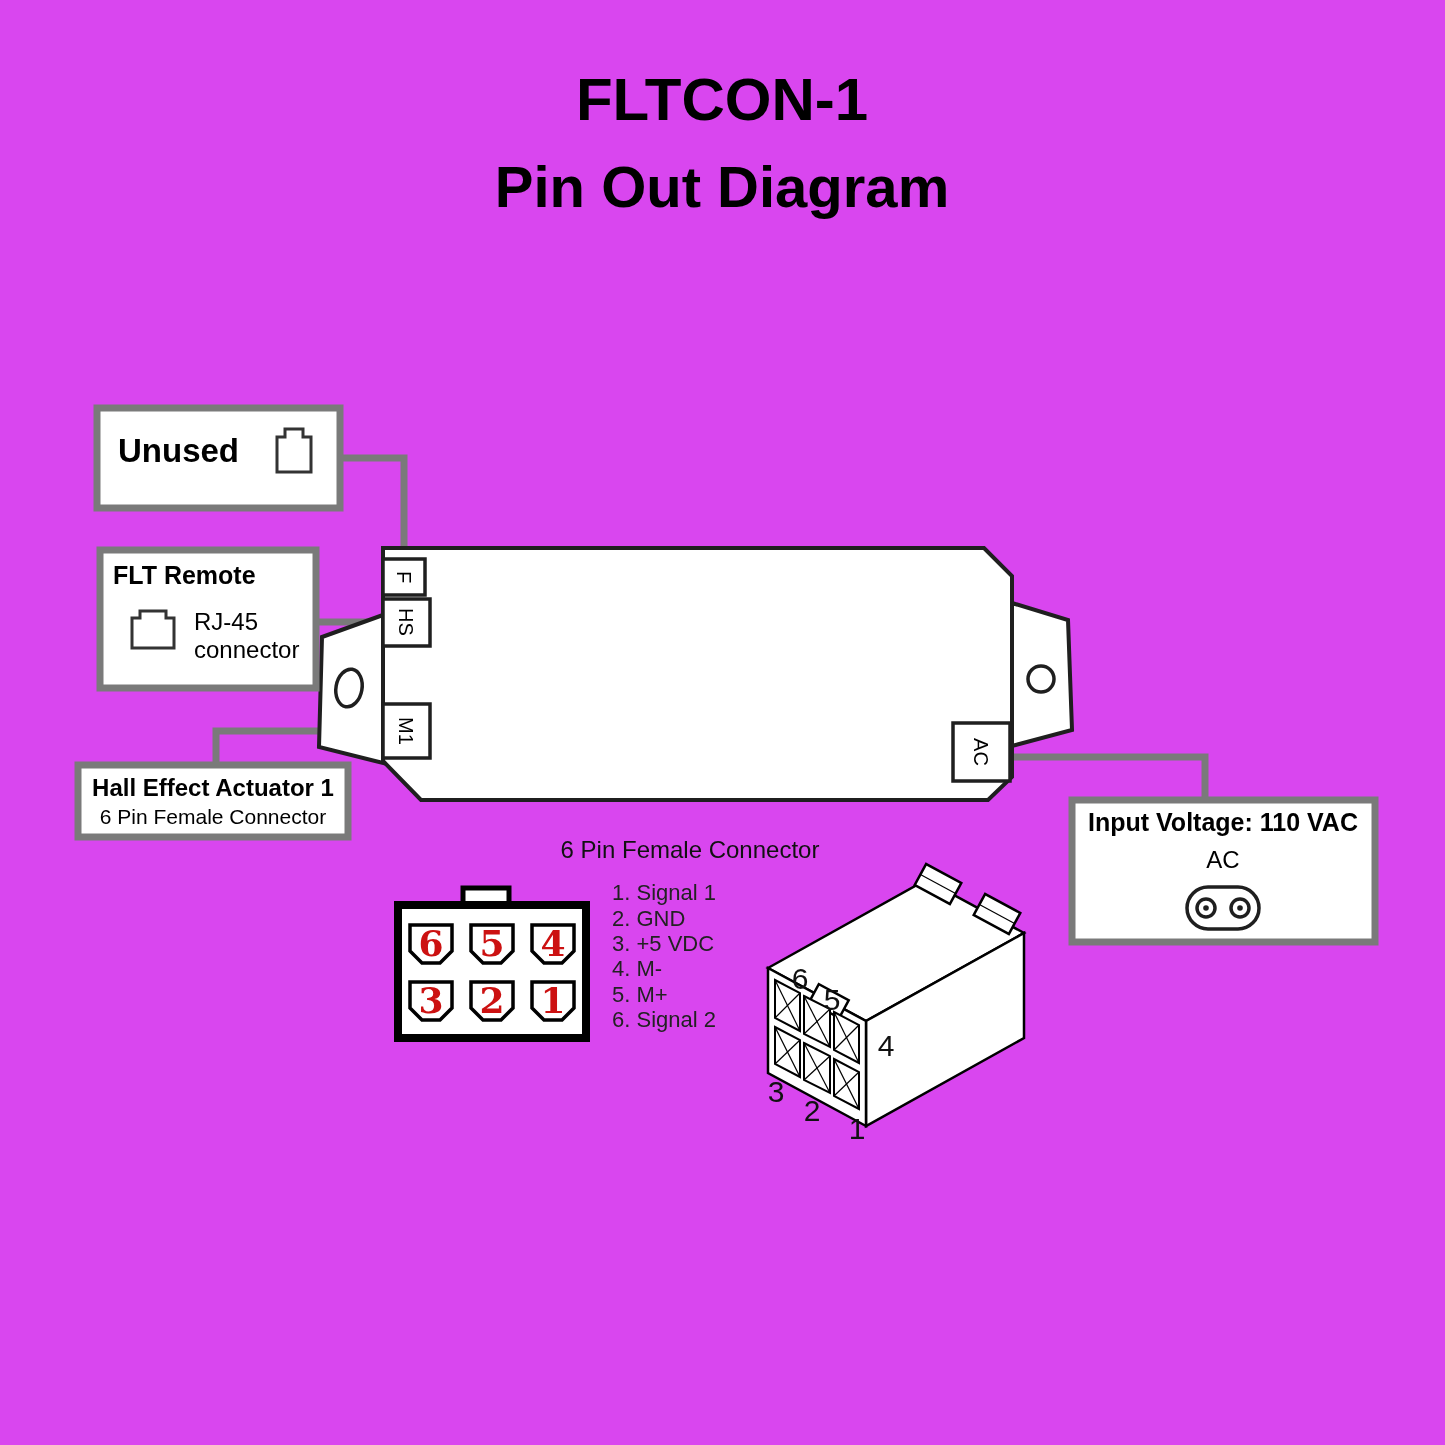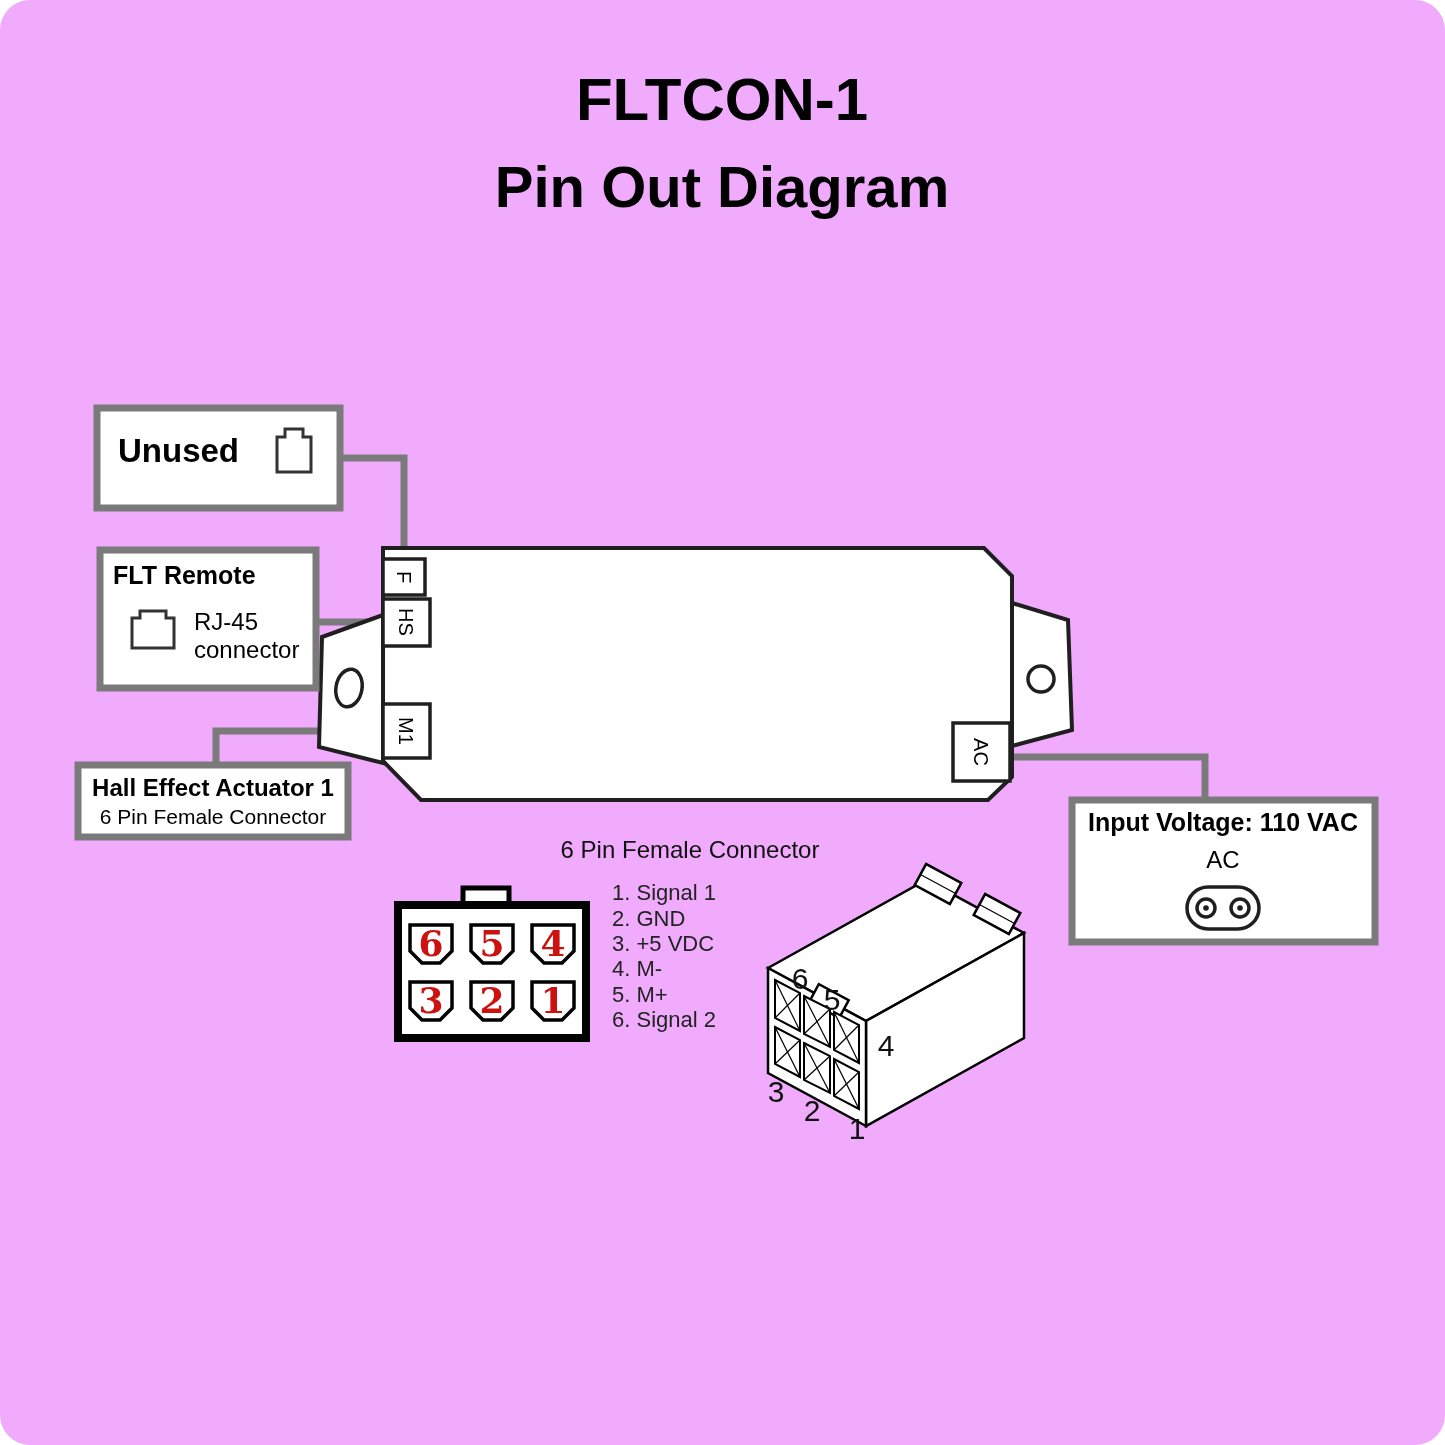--- a/index.html
+++ b/index.html
@@ -1,16 +1,16 @@
 <!DOCTYPE html>
 <html><head>
 <meta charset="utf-8">
 <style>
   html,body { margin:0; padding:0; background:#ffffff; }
-  .canvas { width:1445px; height:1445px; background:#f0abfc; position:relative; overflow:hidden;border-radius:30px; }
+  .canvas { width:1445px; height:1445px; background:#d946ef; position:relative; overflow:hidden; }
   svg { display:block; }
   text { fill:#000; }
   .t-title   { font:700 60px "Liberation Sans", sans-serif; }
   .t-title2  { font:700 58px "Liberation Sans", sans-serif; }
   .t-b32     { font:700 33px "Liberation Sans", sans-serif; }
   .t-b25     { font:700 25px "Liberation Sans", sans-serif; }
   .t-b24     { font:700 24px "Liberation Sans", sans-serif; }
   .t-r24     { font:400 24px "Liberation Sans", sans-serif; }
   .t-r21     { font:400 21px "Liberation Sans", sans-serif; }
   .t-r22     { font:400 22px "Liberation Sans", sans-serif; fill:#222; }

